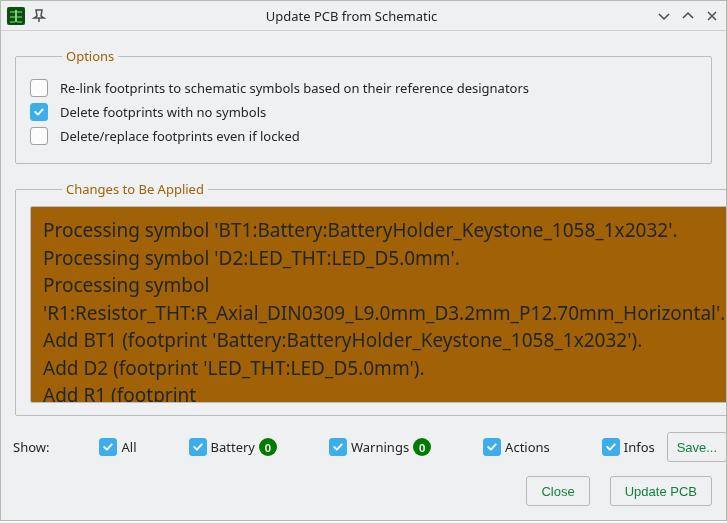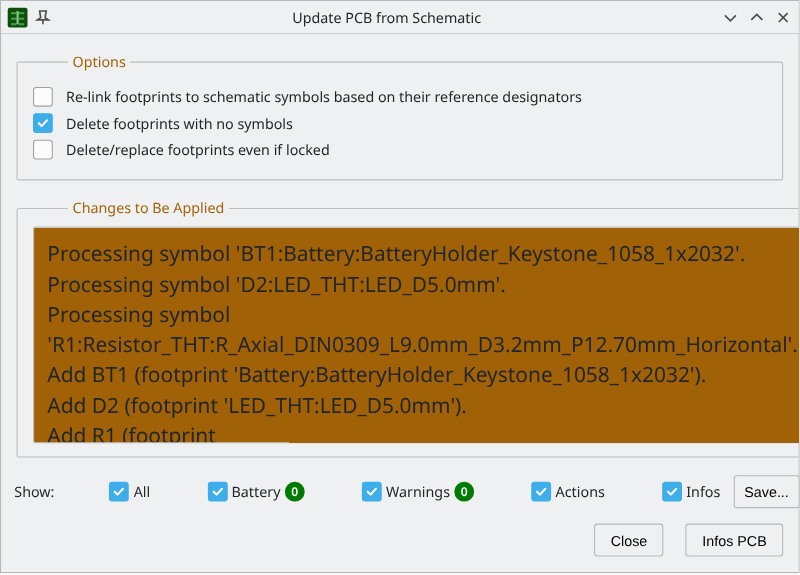--- a/index.html
+++ b/index.html
@@ -135,21 +135,21 @@
     font-weight: 600;
     padding: 0 5px;
   }
   .spacer { flex: 1; }
   .btn {
     background: #eff0f1;
     border: 1px solid #b8b8b8;
     border-radius: 3px;
     padding: 5px 14px;
     font-size: 13px;
-    color: #000000;
+    color: #15803d;
     cursor: pointer;
     min-width: 60px;
     height: 30px;
     display: inline-flex;
     align-items: center;
     justify-content: center;
   }
   .bottom-row {
     display: flex;
     justify-content: flex-end;
@@ -290,15 +290,15 @@
       </span>
       <span>Infos</span>
     </span>
 
     <span class="spacer"></span>
     <button class="btn">Save...</button>
   </div>
 
   <div class="bottom-row">
     <button class="btn">Close</button>
-    <button class="btn">Infos PCB</button>
+    <button class="btn">Update PCB</button>
   </div>
 </div>
 
 </body></html>

